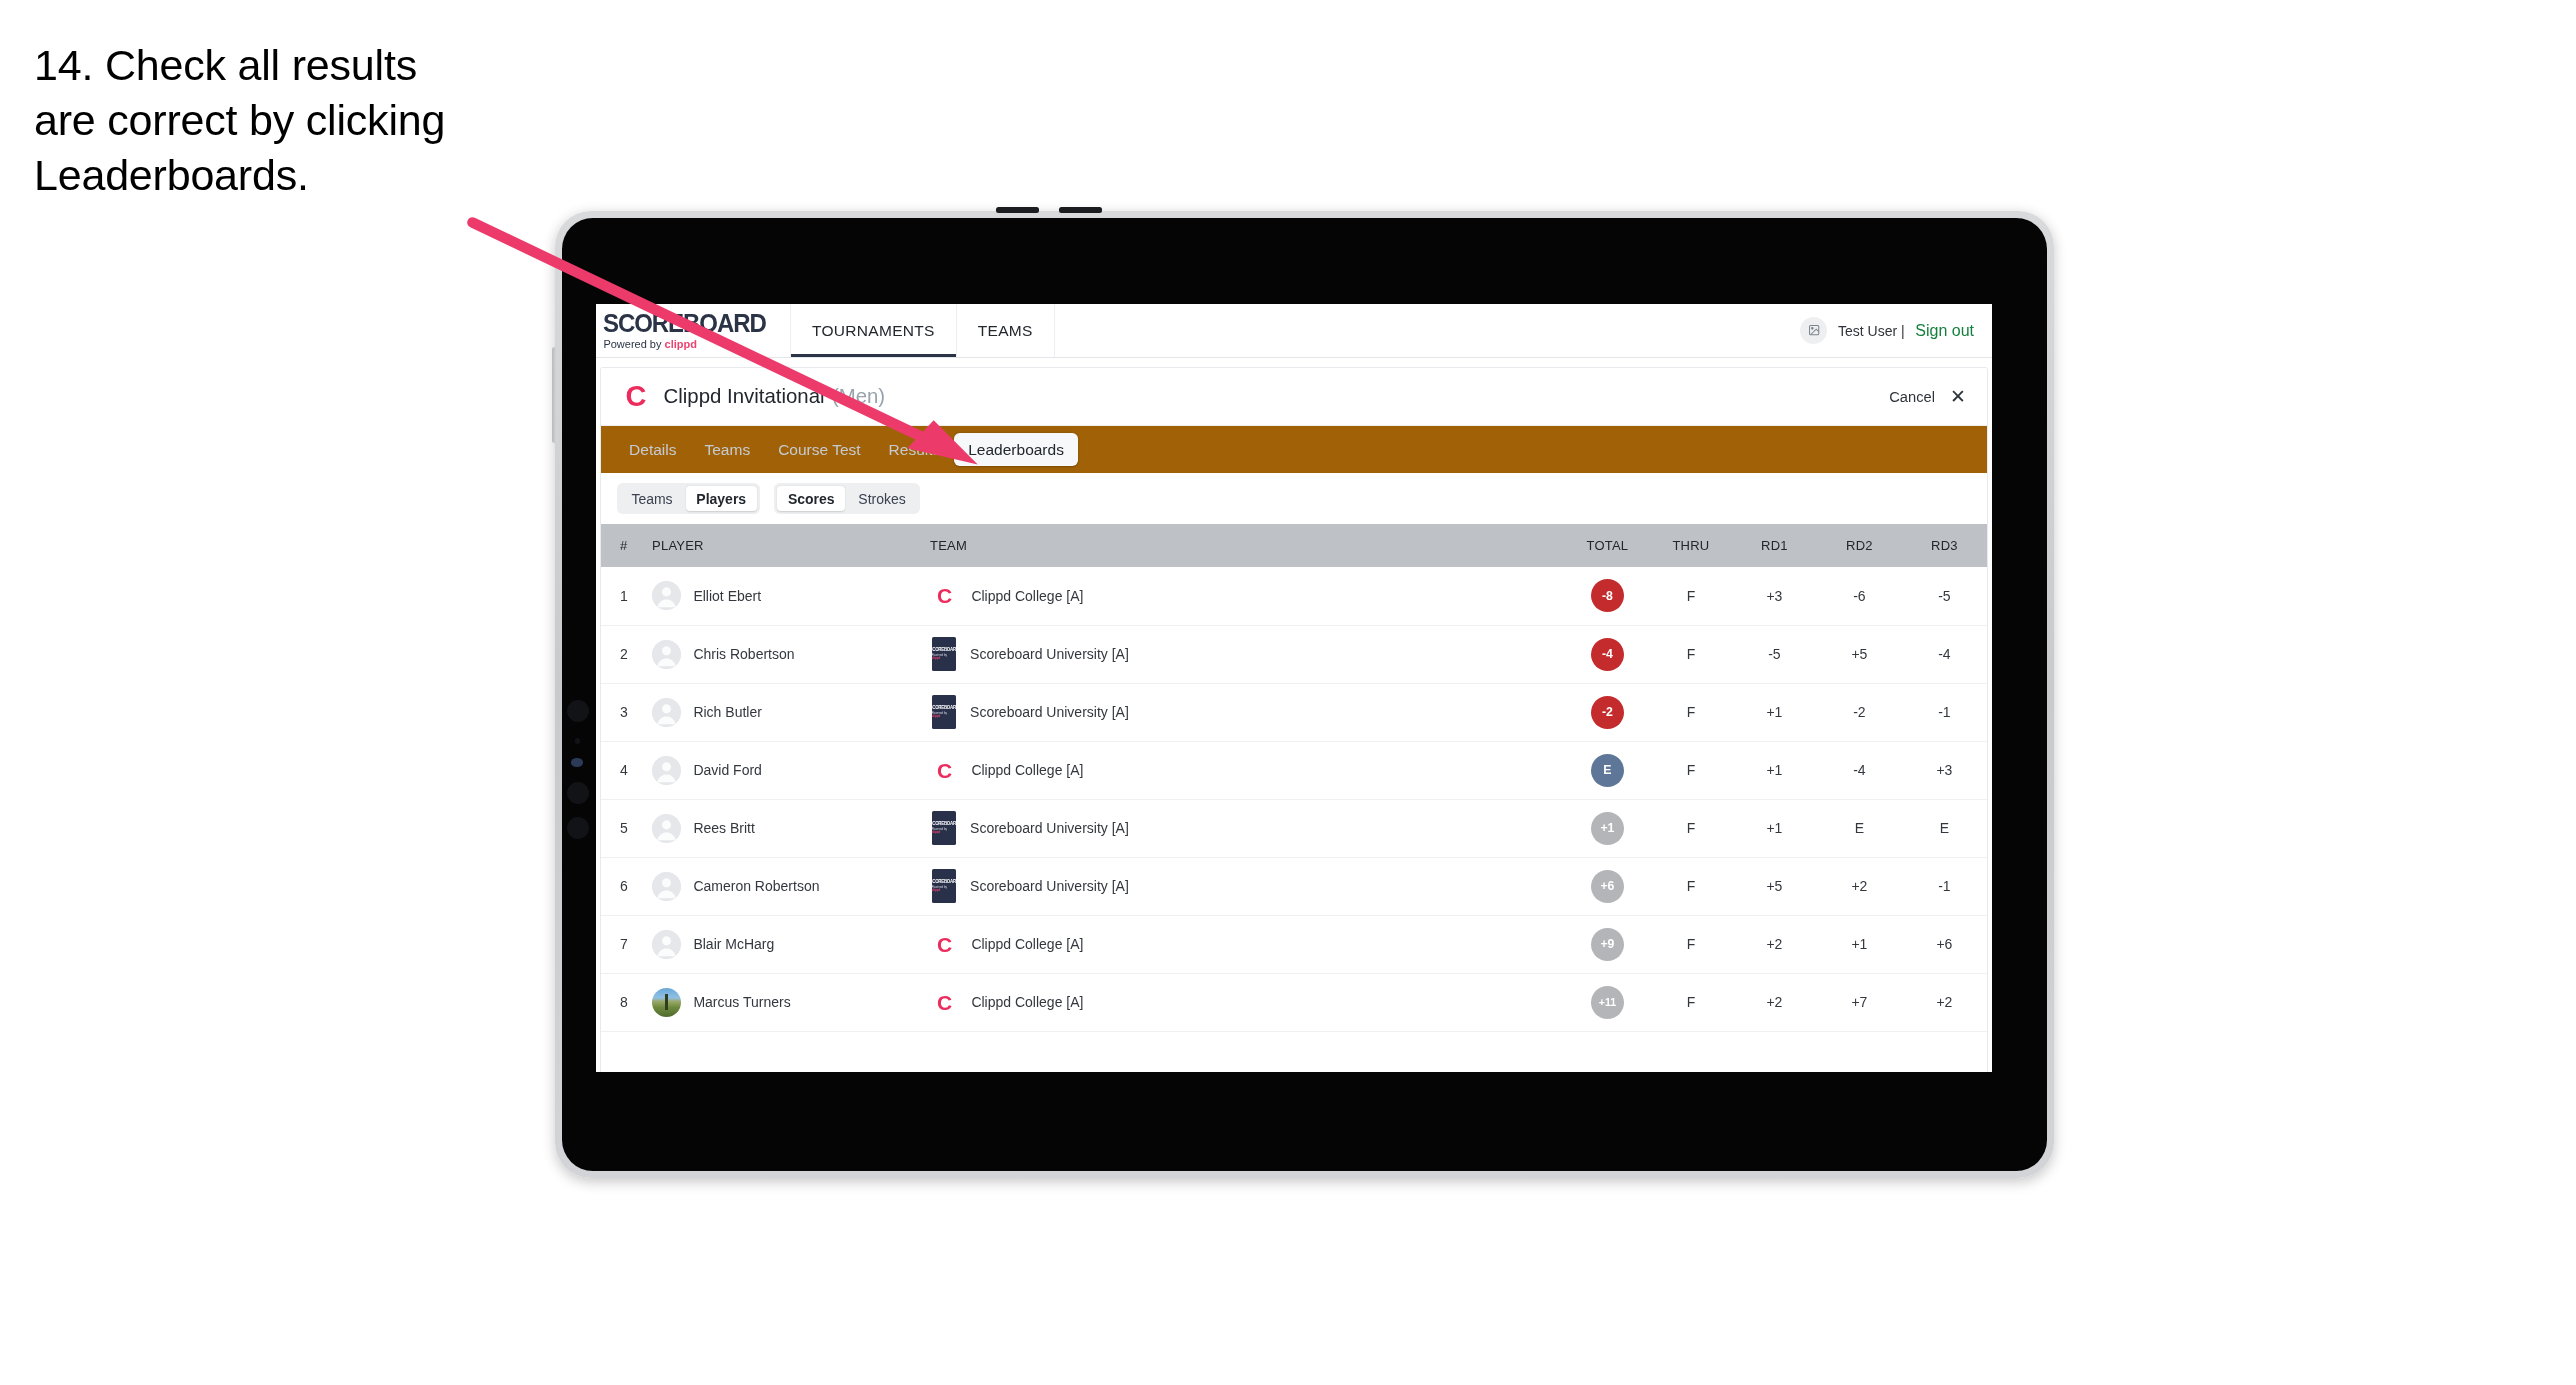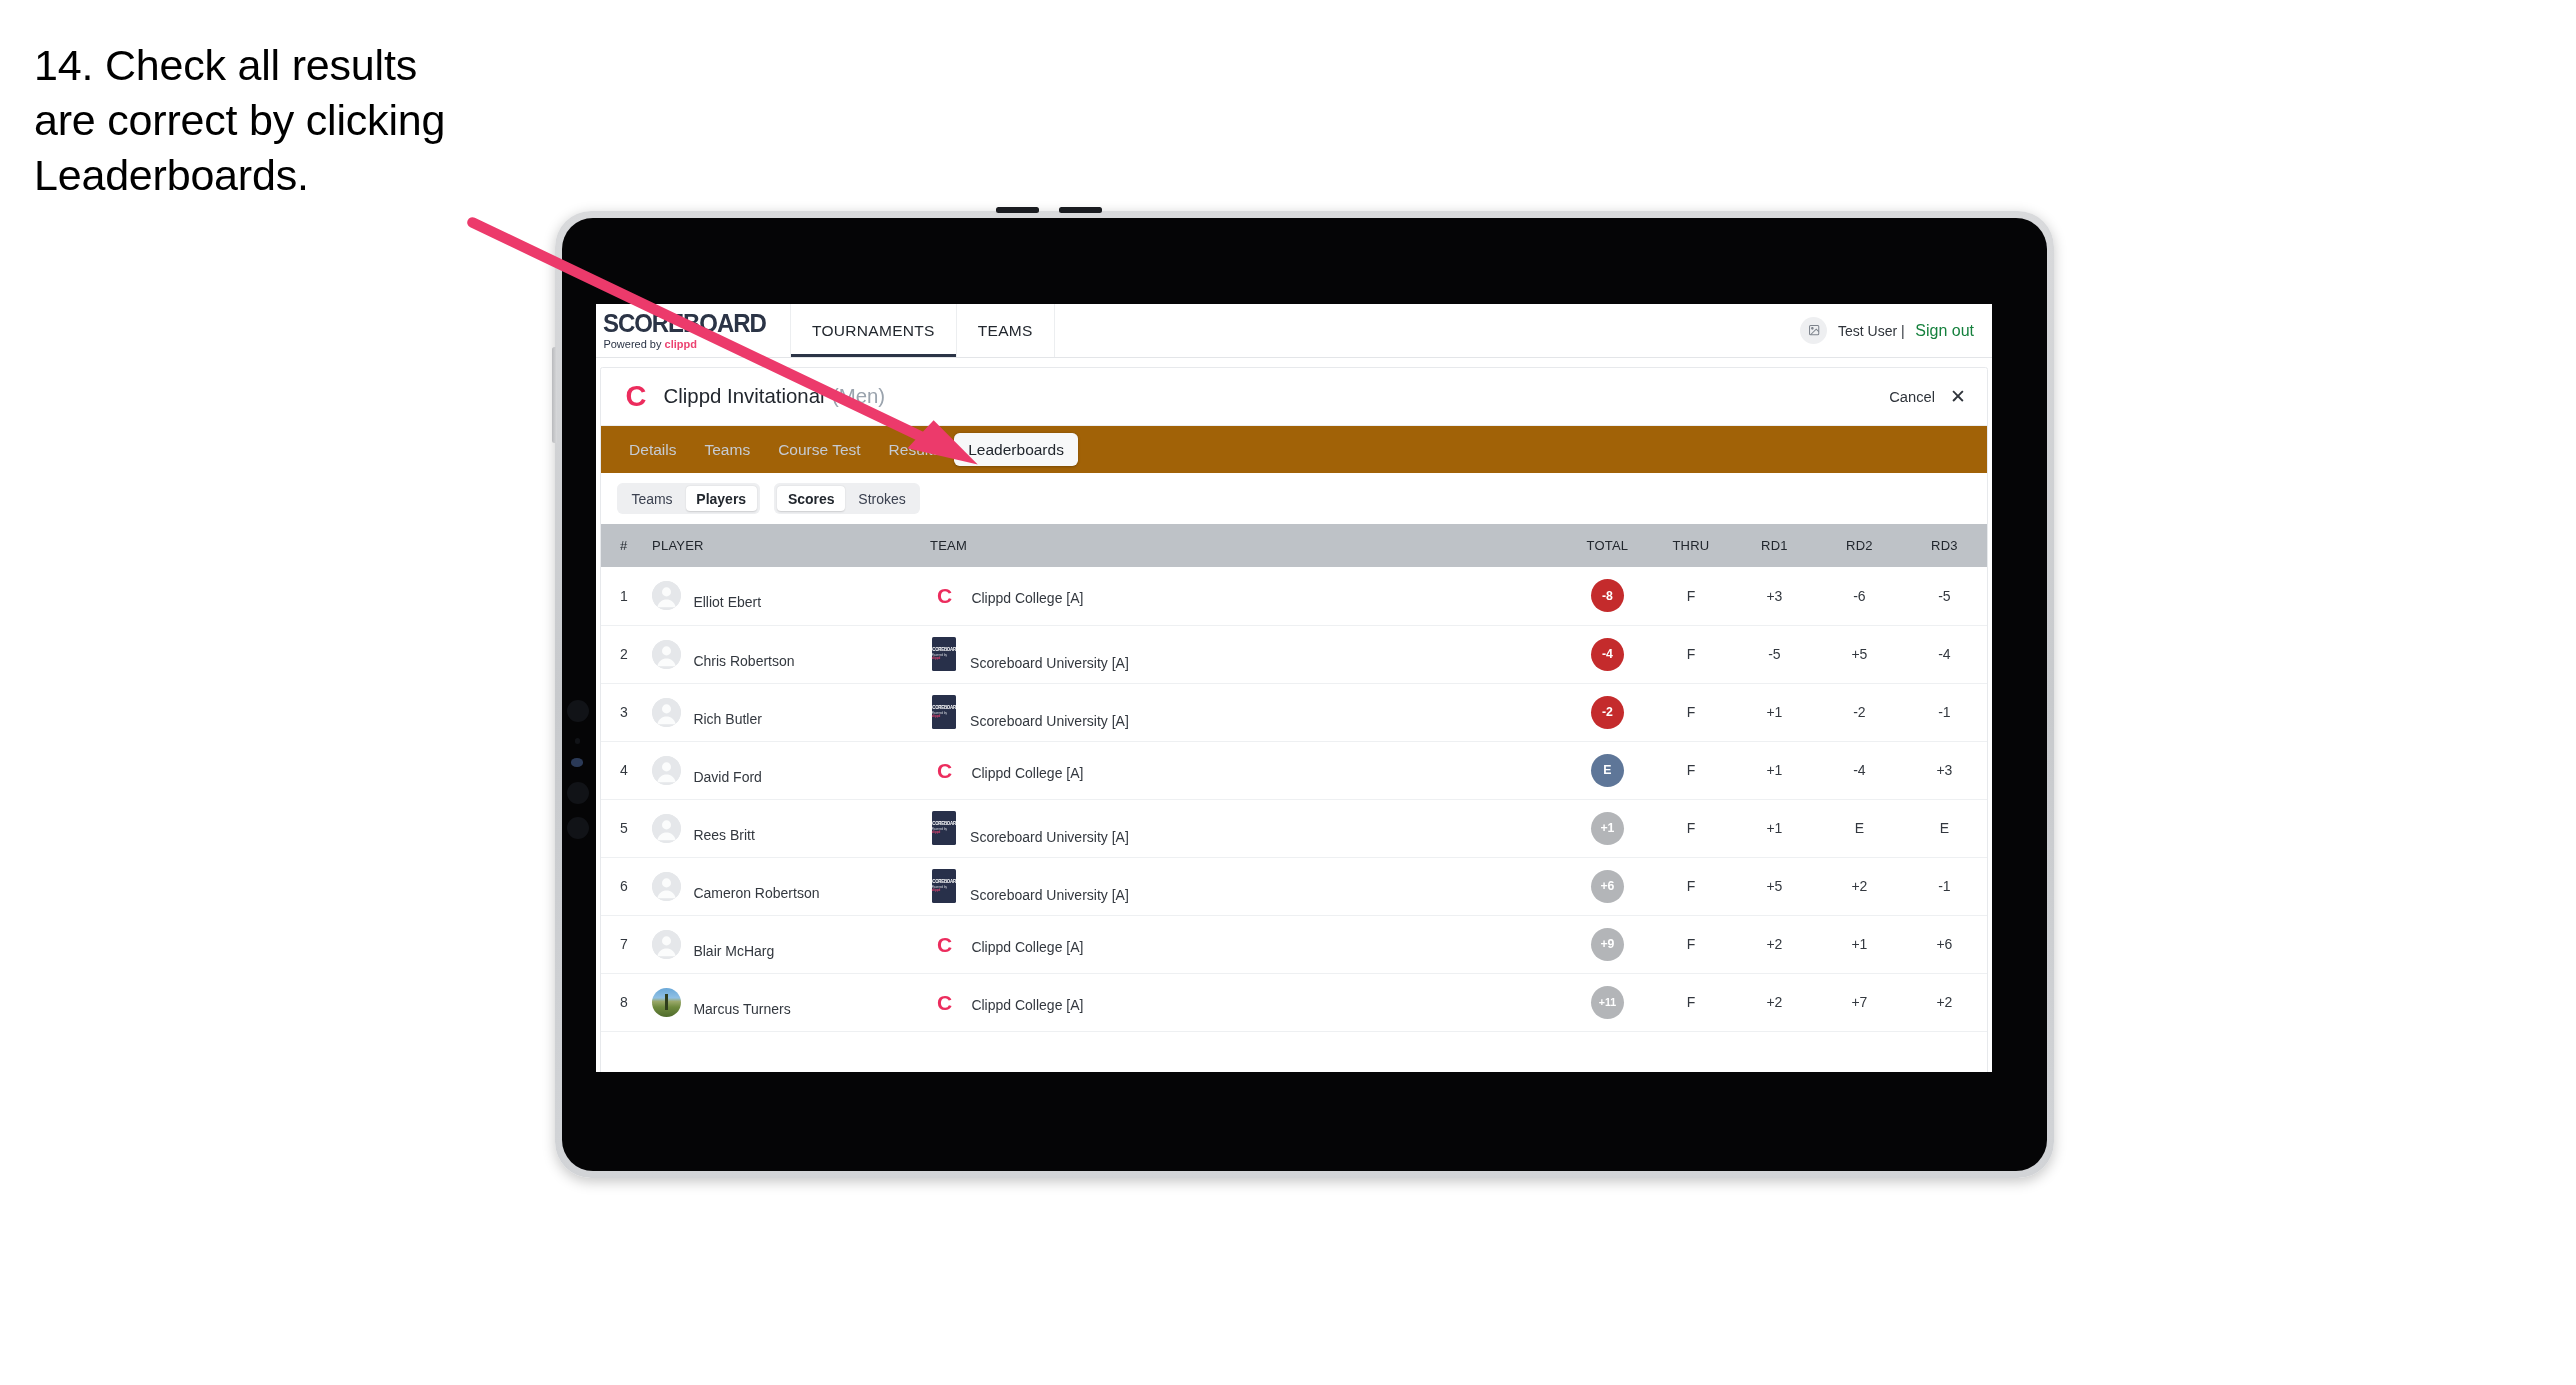--- a/index.html
+++ b/index.html
@@ -202,21 +202,21 @@
   .col-pad   { width: auto; }
 
   .lb tbody td {
     height: 58px;
     border-bottom: 0.8px solid #eef0f2;
     font-size: 14px; color: #33383f;
     vertical-align: middle;
   }
   .lb tbody tr:last-child td { border-bottom: 0.8px solid #eef0f2; }
   .td-rank { padding-left: 19px; font-size: 14px; color: #33383f; }
-  .cell-flex { display: flex; align-items: flex-end; gap: 12.3px; }
+  .cell-flex { display: flex; align-items: center; gap: 12.3px; }
 
   .avatar {
     width: 29px; height: 29px; border-radius: 50%;
     background: #e5e7ea; flex: none;
     display: flex; align-items: center; justify-content: center;
     overflow: hidden;
   }
   .avatar svg { width: 29px; height: 29px; }
   .avatar.photo {
     background: linear-gradient(180deg,#6aa8d8 0%, #8fc0e4 34%, #9aa86a 46%, #6f8a3e 66%, #4f6b2c 100%);

